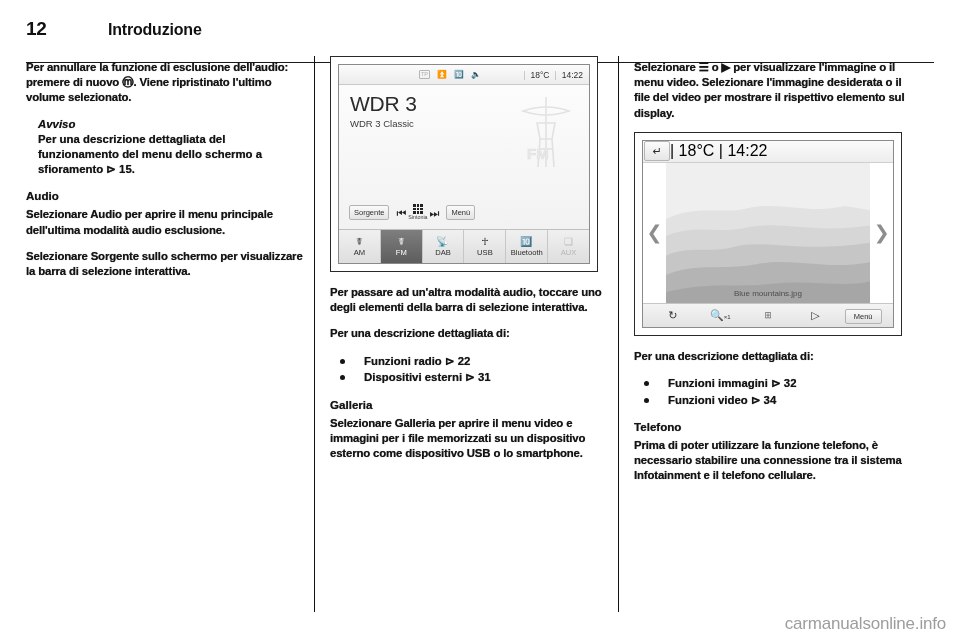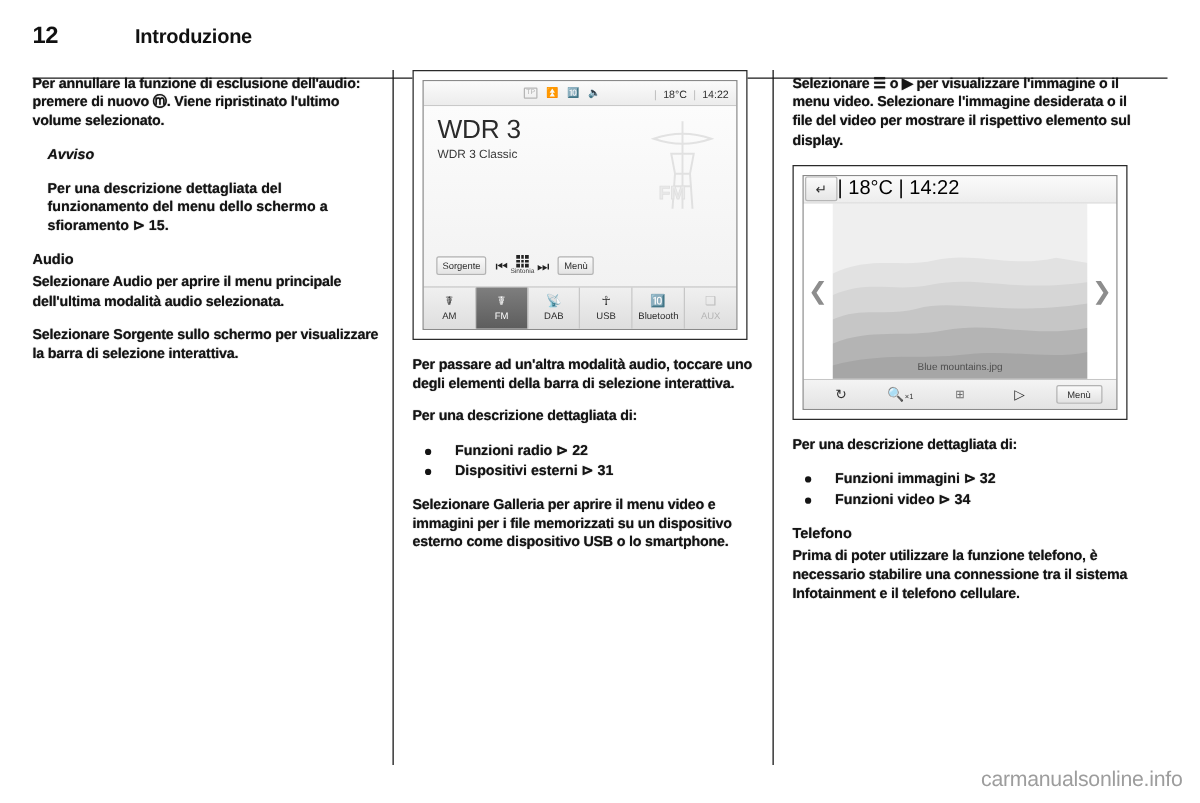--- a/index.html
+++ b/index.html
@@ -90,21 +90,21 @@
     font-weight: bold;
     color: #111;
     letter-spacing: -0.2px;
     text-shadow: 0 0 0.7px rgba(17,17,17,.8);
   }
   .note {
     margin: 0 0 11px 0;
     padding-left: 12px;
   }
   .note h4 {
-    margin: 0 0 12px 0;
+    margin: 0 0 0 0;
     font-size: 11.4px;
     line-height: 15.2px;
     font-weight: bold;
     font-style: italic;
     color: #141414;
     text-shadow: 0 0 0.7px rgba(20,20,20,.75);
   }
   .note p {
     margin: 0;
     font-size: 11.4px;
@@ -389,21 +389,21 @@
       <p class="body">Per annullare la funzione di esclusione dell'audio: premere di nuovo ⓜ. Viene ripristinato l'ultimo volume selezionato.</p>
 
 
 
       <div class="note">
         <h4>Avviso</h4>
         <p>Per una descrizione dettagliata del funzionamento del menu dello schermo a sfioramento ⊳ 15.</p>
       </div>
 
       <h3 class="sub">Audio</h3>
-      <p class="body">Selezionare Audio per aprire il menu principale dell'ultima modalità audio selezionata.</p>
+      <p class="body">Selezionare Audio per aprire il menu principale dell'ultima modalità audio esclusione.</p>
       <p class="body">Selezionare Sorgente sullo schermo per visualizzare la barra di selezione interattiva.</p>
     </div>
 
     <div class="divider"></div>
 
     <div class="col mid">
 
       <div class="figure radio">
         <div class="screen">
 
@@ -492,20 +492,21 @@
       </div>
 
       <p class="body">Per passare ad un'altra modalità audio, toccare uno degli elementi della barra di selezione interattiva.</p>
       <p class="body">Per una descrizione dettagliata di:</p>
 
       <ul class="bullets">
         <li><span class="dot"></span><span>Funzioni radio ⊳ 22</span></li>
         <li><span class="dot"></span><span>Dispositivi esterni ⊳ 31</span></li>
       </ul>
 
+      <h3 class="sub">Galleria</h3>
       <p class="body">Selezionare Galleria per aprire il menu video e immagini per i file memorizzati su un dispositivo esterno come dispositivo USB o lo smartphone.</p>
     </div>
 
     <div class="divider"></div>
 
     <div class="col right">
 
       <p class="body">Selezionare ☰ o ▶ per visualizzare l'immagine o il menu video. Selezionare l'immagine desiderata o il file del video per mostrare il rispettivo elemento sul display.</p>
 
       <div class="figure gallery">

